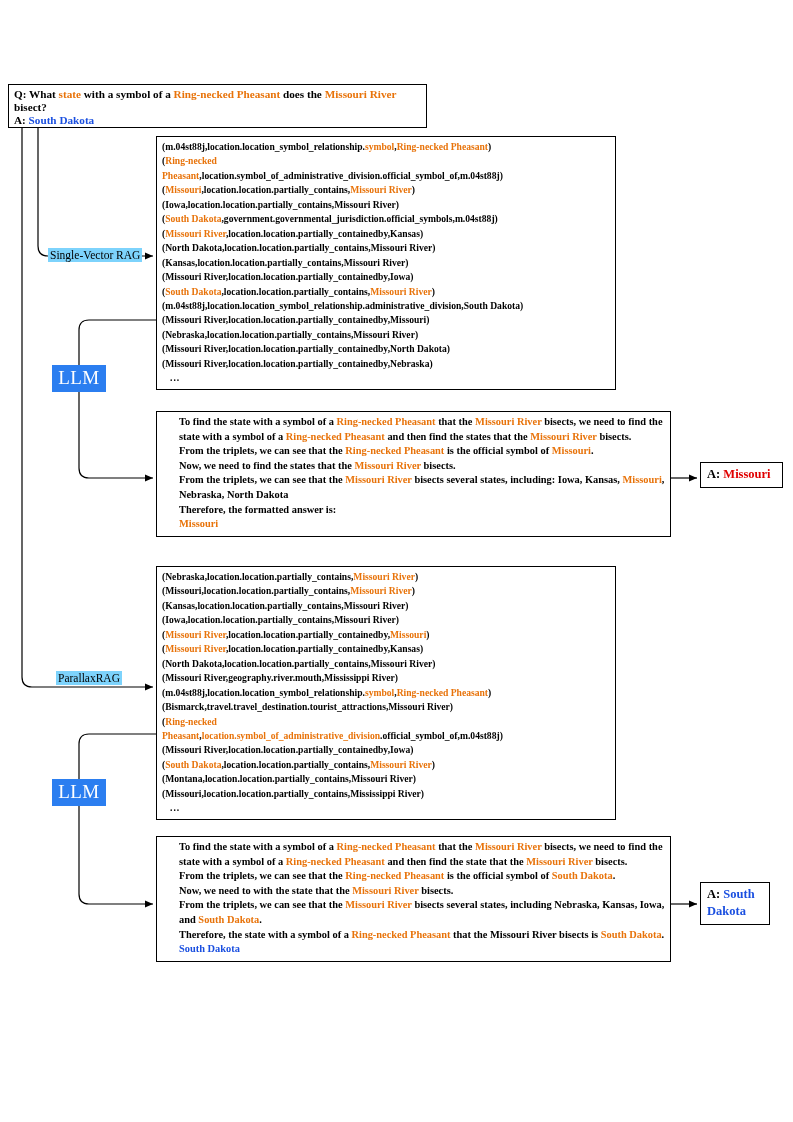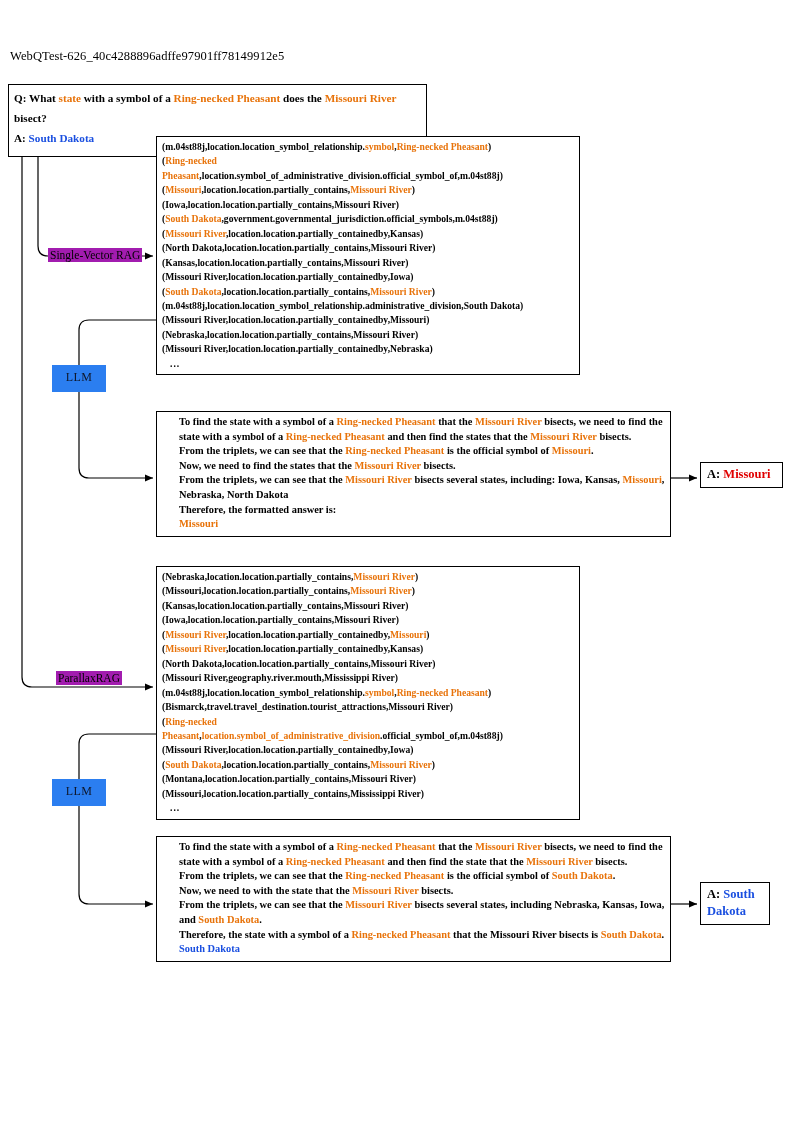--- a/index.html
+++ b/index.html
@@ -44,29 +44,29 @@
     position: absolute;
     box-sizing: border-box;
     border: 1.2px solid #000000;
     background: #ffffff;
   }
 
   .qa-box {
     left: 8px;
     top: 84px;
     width: 419px;
-    padding: 3px 5px 8px 5px;
+    padding: 3px 5px 0 5px;
     font-size: 11.2px;
-    line-height: 20px;
+    line-height: 13px;
     font-weight: bold;
   }
 
   .triplet-box {
     left: 156px;
-    width: 424px;
+    width: 460px;
     padding: 3px 4px 3px 5px;
     font-size: 9.6px;
     line-height: 14.45px;
     font-weight: bold;
     white-space: nowrap;
   }
   .triplet-box.first { top: 136px; }
   .triplet-box.second { top: 566px; }
   .triplet-line { white-space: nowrap; }
   .ellipsis-line { padding-left: 8px; letter-spacing: 1px; }
@@ -100,37 +100,37 @@
     left: 700px;
     top: 882px;
     width: 70px;
   }
 
   
   .llm-node {
     position: absolute;
     box-sizing: border-box;
     background: #2b7ef0;
-    color: #0f172a;
-    font-size: 12px;
+    color: #ffffff;
+    font-size: 19px;
     font-weight: normal;
     text-align: center;
     letter-spacing: 0.4px;
     line-height: 25px;
     height: 27px;
     width: 54px;
     font-family: "Liberation Serif", "DejaVu Serif", serif;
   }
   .llm-node.first { left: 52px; top: 365px; }
   .llm-node.second { left: 52px; top: 779px; }
 
   
   .edge-label {
     position: absolute;
-    background: #a21caf;
+    background: #7dd3fc;
     font-size: 11.5px;
     padding: 0 2px;
     white-space: nowrap;
     line-height: 14px;
   }
   .edge-label.svrag { left: 48px; top: 248px; }
   .edge-label.prag  { left: 56px; top: 671px; font-family: Liberation Serif, serif; }
 
   
   .o { color: #e8730a; }
@@ -162,21 +162,20 @@
       <path d="M671,478 L697,478" marker-end="url(#arrow)"></path>
 
       <path d="M156,734 L89,734 Q79,734 79,744 L79,779"></path>
 
       <path d="M79,806 L79,894 Q79,904 89,904 L153,904" marker-end="url(#arrow)"></path>
 
       <path d="M671,904 L697,904" marker-end="url(#arrow)"></path>
     </g>
   </svg>
 
-  <div class="doc-title">WebQTest-626_40c4288896adffe97901ff78149912e5</div>
 
   <div class="box qa-box">
     <div>
       <span class="k">Q:</span>
       <span class="k">What </span><span class="o">state</span><span class="k"> with a symbol of a </span><span class="o">Ring-necked Pheasant</span><span class="k"> does the </span><span class="o">Missouri River</span><span class="k"> bisect?</span>
     </div>
     <div>
       <span class="k">A:</span>
       <span class="b">South Dakota</span>
     </div>
@@ -196,20 +195,21 @@
     <div class="triplet-line"><span class="k">(Iowa,location.location.partially_contains,Missouri River)</span></div>
     <div class="triplet-line"><span class="k">(</span><span class="o">South Dakota</span><span class="k">,government.governmental_jurisdiction.official_symbols,m.04st88j)</span></div>
     <div class="triplet-line"><span class="k">(</span><span class="o">Missouri River</span><span class="k">,location.location.partially_containedby,Kansas)</span></div>
     <div class="triplet-line"><span class="k">(North Dakota,location.location.partially_contains,Missouri River)</span></div>
     <div class="triplet-line"><span class="k">(Kansas,location.location.partially_contains,Missouri River)</span></div>
     <div class="triplet-line"><span class="k">(Missouri River,location.location.partially_containedby,Iowa)</span></div>
     <div class="triplet-line"><span class="k">(</span><span class="o">South Dakota</span><span class="k">,location.location.partially_contains,</span><span class="o">Missouri River</span><span class="k">)</span></div>
     <div class="triplet-line"><span class="k">(m.04st88j,location.location_symbol_relationship.administrative_division,South Dakota)</span></div>
     <div class="triplet-line"><span class="k">(Missouri River,location.location.partially_containedby,Missouri)</span></div>
     <div class="triplet-line"><span class="k">(Nebraska,location.location.partially_contains,Missouri River)</span></div>
+    <div class="triplet-line"><span class="k">(Missouri River,location.location.partially_containedby,North Dakota)</span></div>
     <div class="triplet-line"><span class="k">(Missouri River,location.location.partially_containedby,Nebraska)</span></div>
     <div class="triplet-line ellipsis-line">...</div>
   </div>
 
   <div class="box reason-box first">
     <div class="reason-line"><span class="k">To find the state with a symbol of a </span><span class="o">Ring-necked Pheasant</span><span class="k"> that the </span><span class="o">Missouri River</span><span class="k"> bisects, we need to find the state with a symbol of a </span><span class="o">Ring-necked Pheasant</span><span class="k"> and then find the states that the </span><span class="o">Missouri River</span><span class="k"> bisects.</span></div>
     <div class="reason-line"><span class="k">From the triplets, we can see that the </span><span class="o">Ring-necked Pheasant</span><span class="k"> is the official symbol of </span><span class="o">Missouri</span><span class="k">.</span></div>
     <div class="reason-line"><span class="k">Now, we need to find the states that the </span><span class="o">Missouri River</span><span class="k"> bisects.</span></div>
     <div class="reason-line"><span class="k">From the triplets, we can see that the </span><span class="o">Missouri River</span><span class="k"> bisects several states, including: Iowa, Kansas, </span><span class="o">Missouri</span><span class="k">, Nebraska, North Dakota</span></div>
     <div class="reason-line">Therefore, the formatted answer is:</div>

